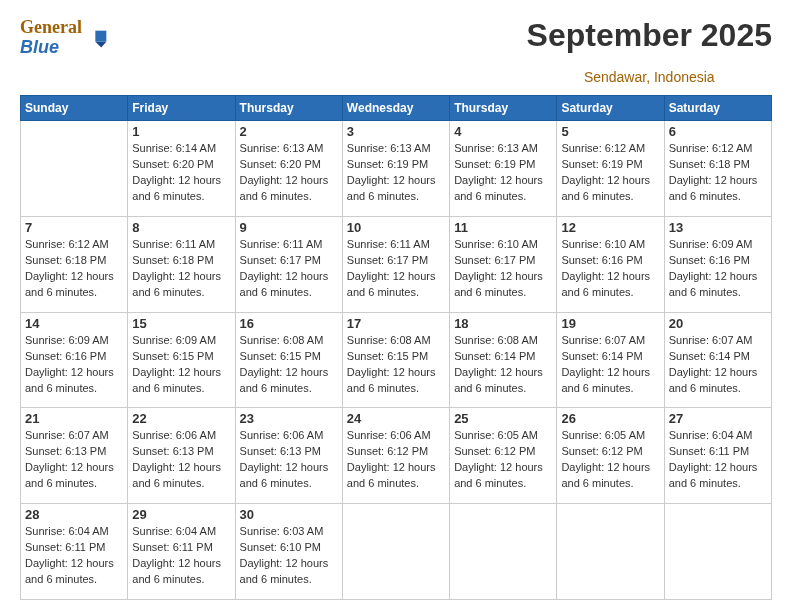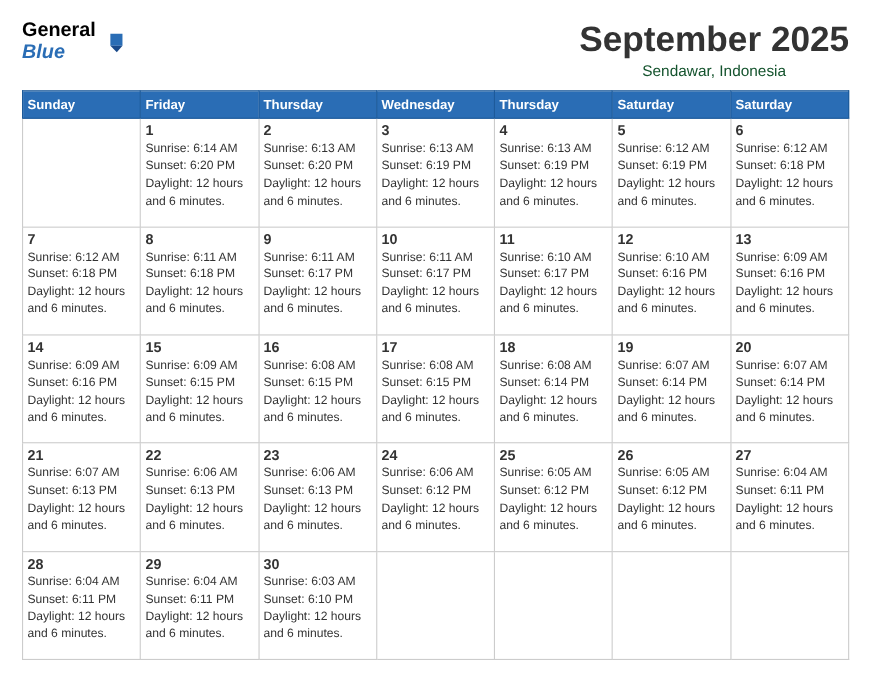--- a/index.html
+++ b/index.html
@@ -42,22 +42,22 @@
       text-align: center;
     }
     .month-title {
       font-size: 32px;
       font-weight: bold;
       color: #333;
       line-height: 1.1;
     }
     .location {
       font-size: 14px;
-      color: #14532d;
-      margin-top: 3px;
+      color: #a16207;
+      margin-top: 16px;
     }
     .calendar {
       flex: 1;
       border: 1px solid #a3a3a3;
       border-collapse: collapse;
       width: 100%;
       table-layout: fixed;
     }
     .calendar th {
       background: #2a6db5;
@@ -98,21 +98,21 @@
       background: #fff;
     }
   </style>
 </head>
 <body>
 
 <div class="page">
   <div class="header">
     <div class="logo">
       <div class="logo-text">
-        <span style="font-size:18px;font-weight:bold;color:#000000;">General</span>
+        <span style="font-size:18px;font-weight:bold;color:#a16207;font-family:Liberation Serif, serif;">General</span>
         <span style="font-size:18px;font-weight:bold;color:#2a6db5;font-style:italic;">Blue</span>
       </div>
       <svg class="logo-icon" viewBox="0 0 30 30">
         <polygon points="10,5 25,5 25,20 10,20" fill="#2a6db5"></polygon>
         <polygon points="10,20 25,20 18,28" fill="#1a4a8a"></polygon>
       </svg>
     </div>
     <div class="title-block">
       <div class="month-title">September 2025</div>
       <div class="location">Sendawar, Indonesia</div>

